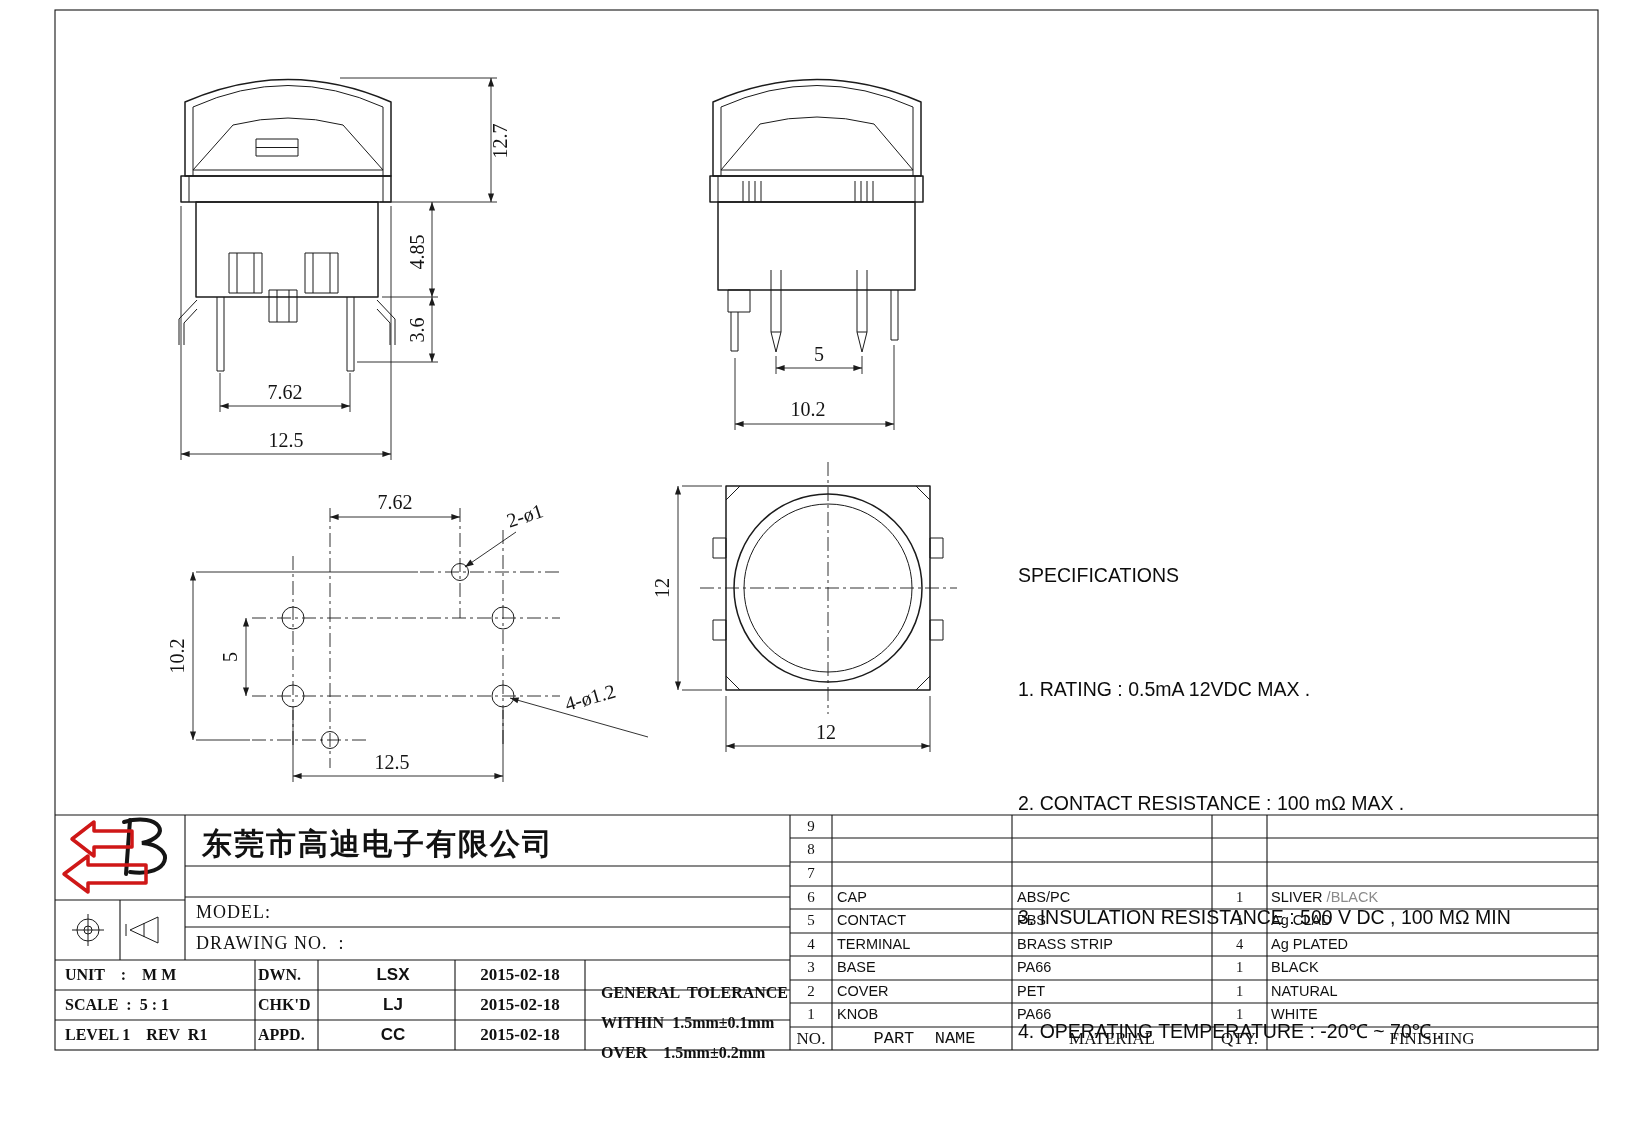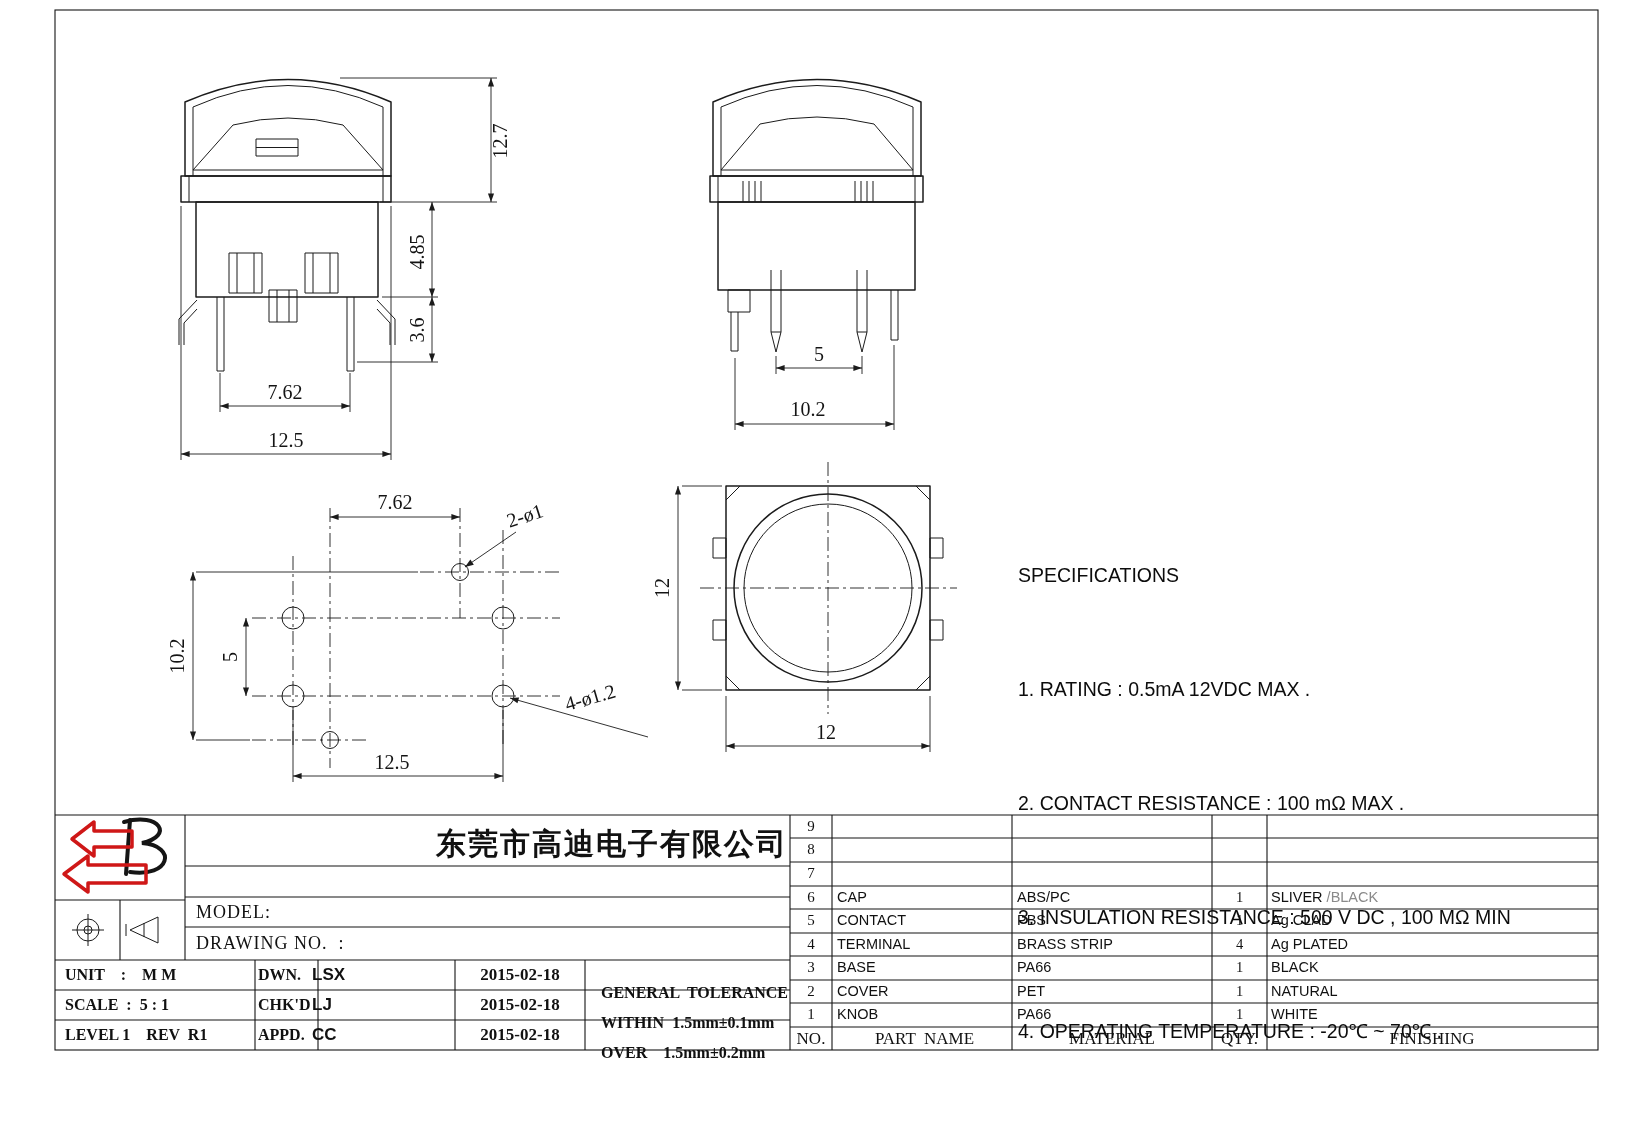--- a/index.html
+++ b/index.html
@@ -14,42 +14,42 @@
   .cl{fill:none;stroke:#1b1b1b;stroke-width:0.9;stroke-dasharray:14 4 3 4;}
   .grid{stroke:#141414;stroke-width:1.1;fill:none;}
   .dt{font-family:"Liberation Serif",serif;font-size:20px;fill:#141414;}
   .mid{text-anchor:middle;}
   .logo-red{fill:none;stroke:#cf1717;stroke-width:3.5;stroke-linejoin:round;}
   .logo-blk{fill:none;stroke:#151515;stroke-width:4;stroke-linecap:round;}
 
   
   .abs{position:absolute;}
   .specs{left:1018px;top:480px;width:600px;font-size:19.5px;line-height:38px;color:#0c0c0c;white-space:pre;}
-  .company{left:188px;top:824px;width:600px;text-align:right;font-weight:bold;font-size:30px;letter-spacing:2px;white-space:pre;}
+  .company{left:202px;top:824px;width:600px;text-align:left;font-weight:bold;font-size:30px;letter-spacing:2px;white-space:pre;}
   .tb-serif{font-family:"Liberation Serif",serif;}
   .trow{font-size:18px;letter-spacing:1px;white-space:pre;}
 
   .info-row{position:absolute;left:55px;width:735px;height:30px;}
   .ic{position:absolute;top:0;height:30px;line-height:30px;font-family:"Liberation Serif",serif;font-size:16px;white-space:pre;font-weight:bold;}
   .ic-label{left:10px;}
   .ic-role{left:203px;}
-  .ic-name{left:257px;width:114px;text-align:left;font-family:"Liberation Sans",sans-serif;font-size:17px;}
+  .ic-name{left:281px;width:114px;text-align:center;font-family:"Liberation Sans",sans-serif;font-size:17px;}
   .ic-date{left:400px;width:130px;text-align:center;font-size:17px;}
   .ic-tol{left:546px;margin-top:18px;}
 
   .pt-row{position:absolute;left:790px;width:808px;height:23.5px;}
   .ptc{position:absolute;top:0;height:23.5px;line-height:23.5px;font-size:14.5px;font-weight:normal;white-space:pre;}
   .c-no{left:0;width:42px;text-align:center;font-weight:normal;font-family:"Liberation Serif",serif;font-size:15px;}
   .c-part{left:47px;}
   .c-mat{left:227px;}
   .c-qty{left:422px;width:55px;text-align:center;font-family:"Liberation Serif",serif;}
   .c-fin{left:481px;text-align:right;}
   .fin2{color:#8a8a8a;}
   .hd{font-weight:normal;font-family:"Liberation Serif",serif;font-size:17px;}
-  .hc-part{left:47px;width:175px;text-align:center;}
+  .hc-part{left:47px;width:175px;text-align:center;font-family:Liberation Mono, monospace;}
   .hc-mat{left:227px;width:190px;text-align:center;}
   .hc-fin{left:481px;width:322px;text-align:center;}
 </style>
 </head>
 <body>
 
 <div class="page">
 
 <svg class="linework" width="1651" height="1124" viewBox="0 0 1651 1124">
   <defs>

